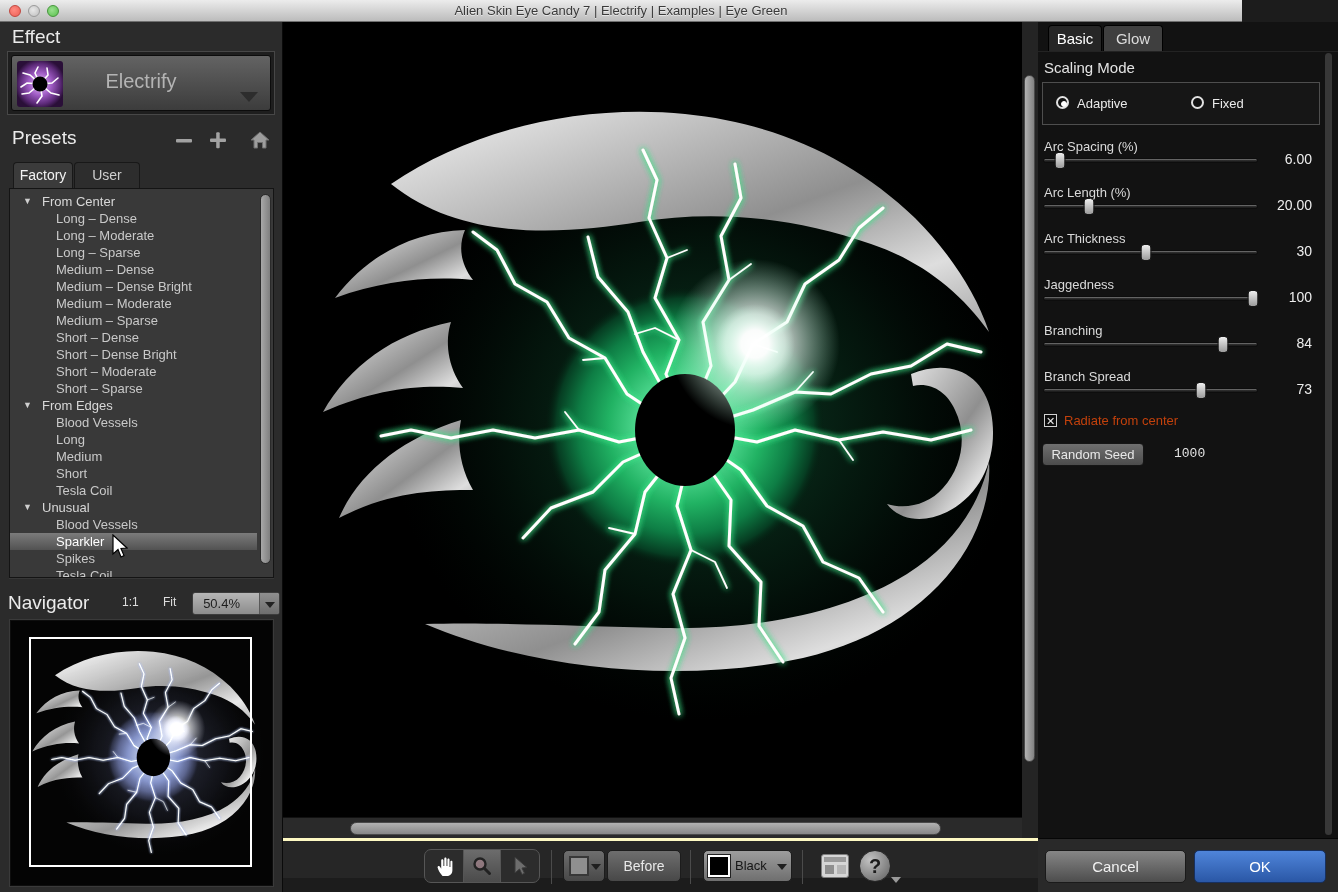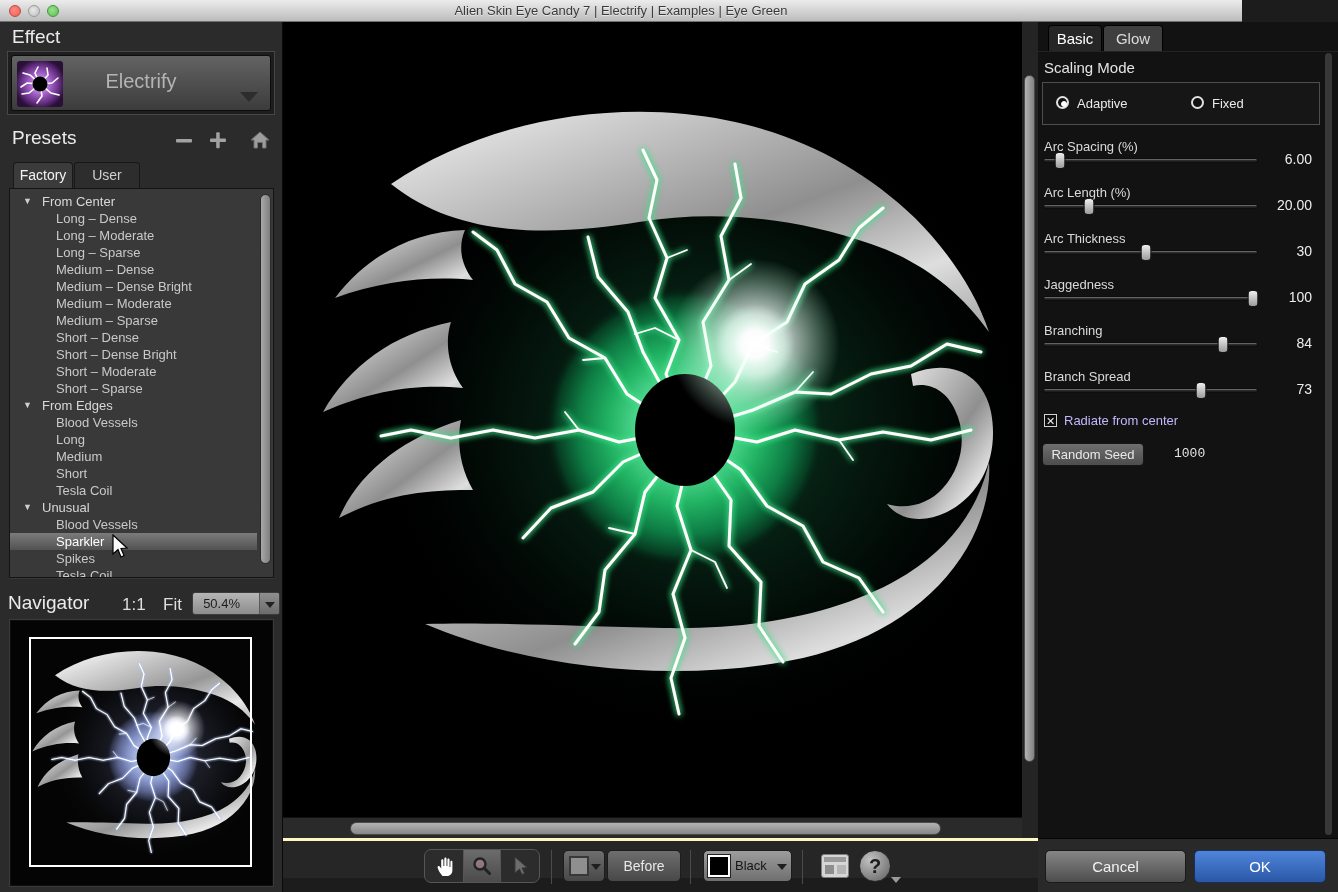--- a/index.html
+++ b/index.html
@@ -34,21 +34,21 @@
   .preset-list{position:absolute;left:9px;top:166px;width:265px;height:390px;background:#393939;
     border:1px solid #141414;box-shadow:0 1px 0 rgba(255,255,255,.06);overflow:hidden;padding-top:4px;}
   .tree-row{position:relative;height:17px;line-height:17px;font-size:13px;color:#c9c9c9;white-space:nowrap;}
   .tree-row.group{color:#d8d8d8;padding-left:32px;}
   .tree-row.item{padding-left:46px;}
   .tree-row.selected{background:linear-gradient(#7b7b7b,#525252);color:#fff;width:247px;}
   .disc{position:absolute;left:13px;top:0;font-size:9px;color:#cfcfcf;}
   .list-scrollbar{position:absolute;right:3px;top:3px;width:11px;height:370px;border-radius:6px;
     background:linear-gradient(90deg,#a8a8a8,#7f7f7f);border:1px solid #2a2a2a;}
   .nav-head-row{position:absolute;left:0;top:570px;width:283px;height:24px;}
-  .nav-small{position:absolute;top:3px;font-size:17px;color:#dedede;cursor:default;}
+  .nav-small{position:absolute;top:3px;font-size:12px;color:#dedede;cursor:default;}
   .zoom-dd{position:absolute;left:192px;top:0;width:88px;height:23px;border:1px solid #3c3c3c;border-radius:3px;
     background:linear-gradient(#b6b6b6,#8c8c8c);overflow:hidden;cursor:default;}
   .zoom-val{position:absolute;left:0;top:0;width:66px;height:100%;line-height:21px;text-align:right;
     padding-right:19px;font-size:13px;color:#1d1d1d;}
   .zoom-arrow{position:absolute;right:0;top:0;width:20px;height:100%;background:linear-gradient(#8f8f8f,#6d6d6d);
     border-left:1px solid #585858;}
   .zoom-arrow::after{content:"";position:absolute;left:5px;top:9px;border-left:5px solid transparent;
     border-right:5px solid transparent;border-top:6px solid #222;}
   .nav-thumb{position:absolute;left:10px;top:598px;width:263px;height:266px;background:#040404;
     border:1px solid #0e0e0e;box-shadow:0 0 0 1px #3a3a3a;overflow:hidden;}
@@ -113,21 +113,21 @@
   .sl-block{position:relative;height:46px;}
   .sl-label{position:absolute;left:6px;top:1px;font-size:13px;color:#dadada;}
   .sl-track{position:absolute;left:5px;top:20px;width:215px;height:5px;border-radius:3px;
     background:linear-gradient(#7f7f7f,#242424 55%,#1a1a1a);border:1px solid #0d0d0d;}
   .sl-thumb{position:absolute;top:-7px;width:11px;height:17px;border-radius:4px;
     background:linear-gradient(#eeeeee,#9b9b9b);border:1px solid #161616;transform:translateX(-50%);}
   .sl-value{position:absolute;right:26px;top:13px;font-size:14px;color:#ededed;}
   .cb-row{position:absolute;left:6px;top:391px;height:16px;}
   .cb-box{position:absolute;left:0;top:1px;width:13px;height:13px;border:1px solid #d2d2d2;background:#0d0d0d;
     color:#ececec;font-size:11px;line-height:12px;text-align:center;}
-  .cb-lbl{position:absolute;left:20px;top:0;font-size:13px;color:#c4b5fd;white-space:nowrap;}
+  .cb-lbl{position:absolute;left:20px;top:0;font-size:13px;color:#c2410c;white-space:nowrap;}
   .seed-btn{position:absolute;left:4px;top:421px;width:102px;height:23px;border:1px solid #161616;border-radius:4px;
     background:linear-gradient(#6f6f6f,#4c4c4c);color:#e8e8e8;font-size:13px;text-align:center;line-height:21px;}
   .seed-val{position:absolute;left:136px;top:424px;font-size:13px;color:#e2e2e2;font-family:Liberation Mono, monospace;}
   .rp-scrollbar{position:absolute;left:287px;top:31px;width:7px;height:782px;border-radius:4px;background:#383838;}
   .rp-footer{position:absolute;left:0;top:816px;width:300px;height:54px;background:#292929;border-top:1px solid #060606;}
   .btn{position:absolute;top:11px;height:33px;border-radius:5px;font-size:15px;text-align:center;line-height:31px;}
   .cancel-btn{left:7px;width:141px;background:linear-gradient(#868686,#4d4d4d);border:1px solid #1a1a1a;color:#f2f2f2;}
   .ok-btn{left:156px;width:132px;background:linear-gradient(#4f85da,#2a57a6);border:1px solid #17305f;color:#fff;}
 
   

